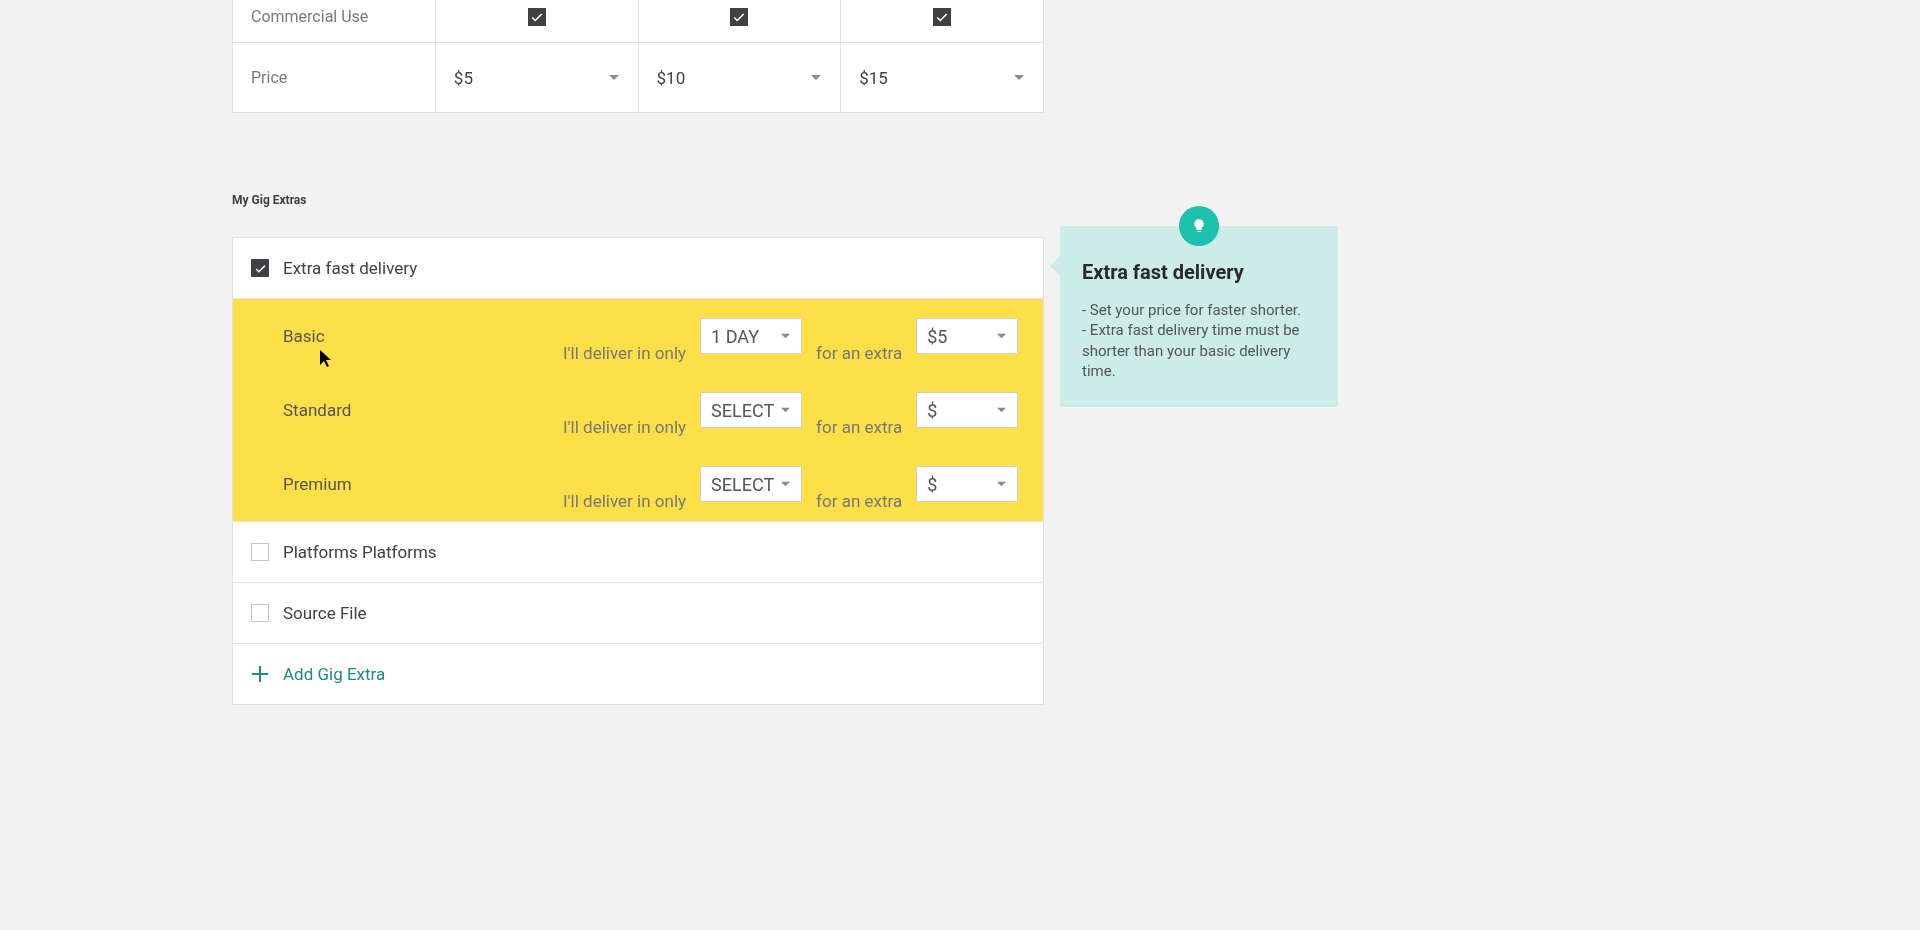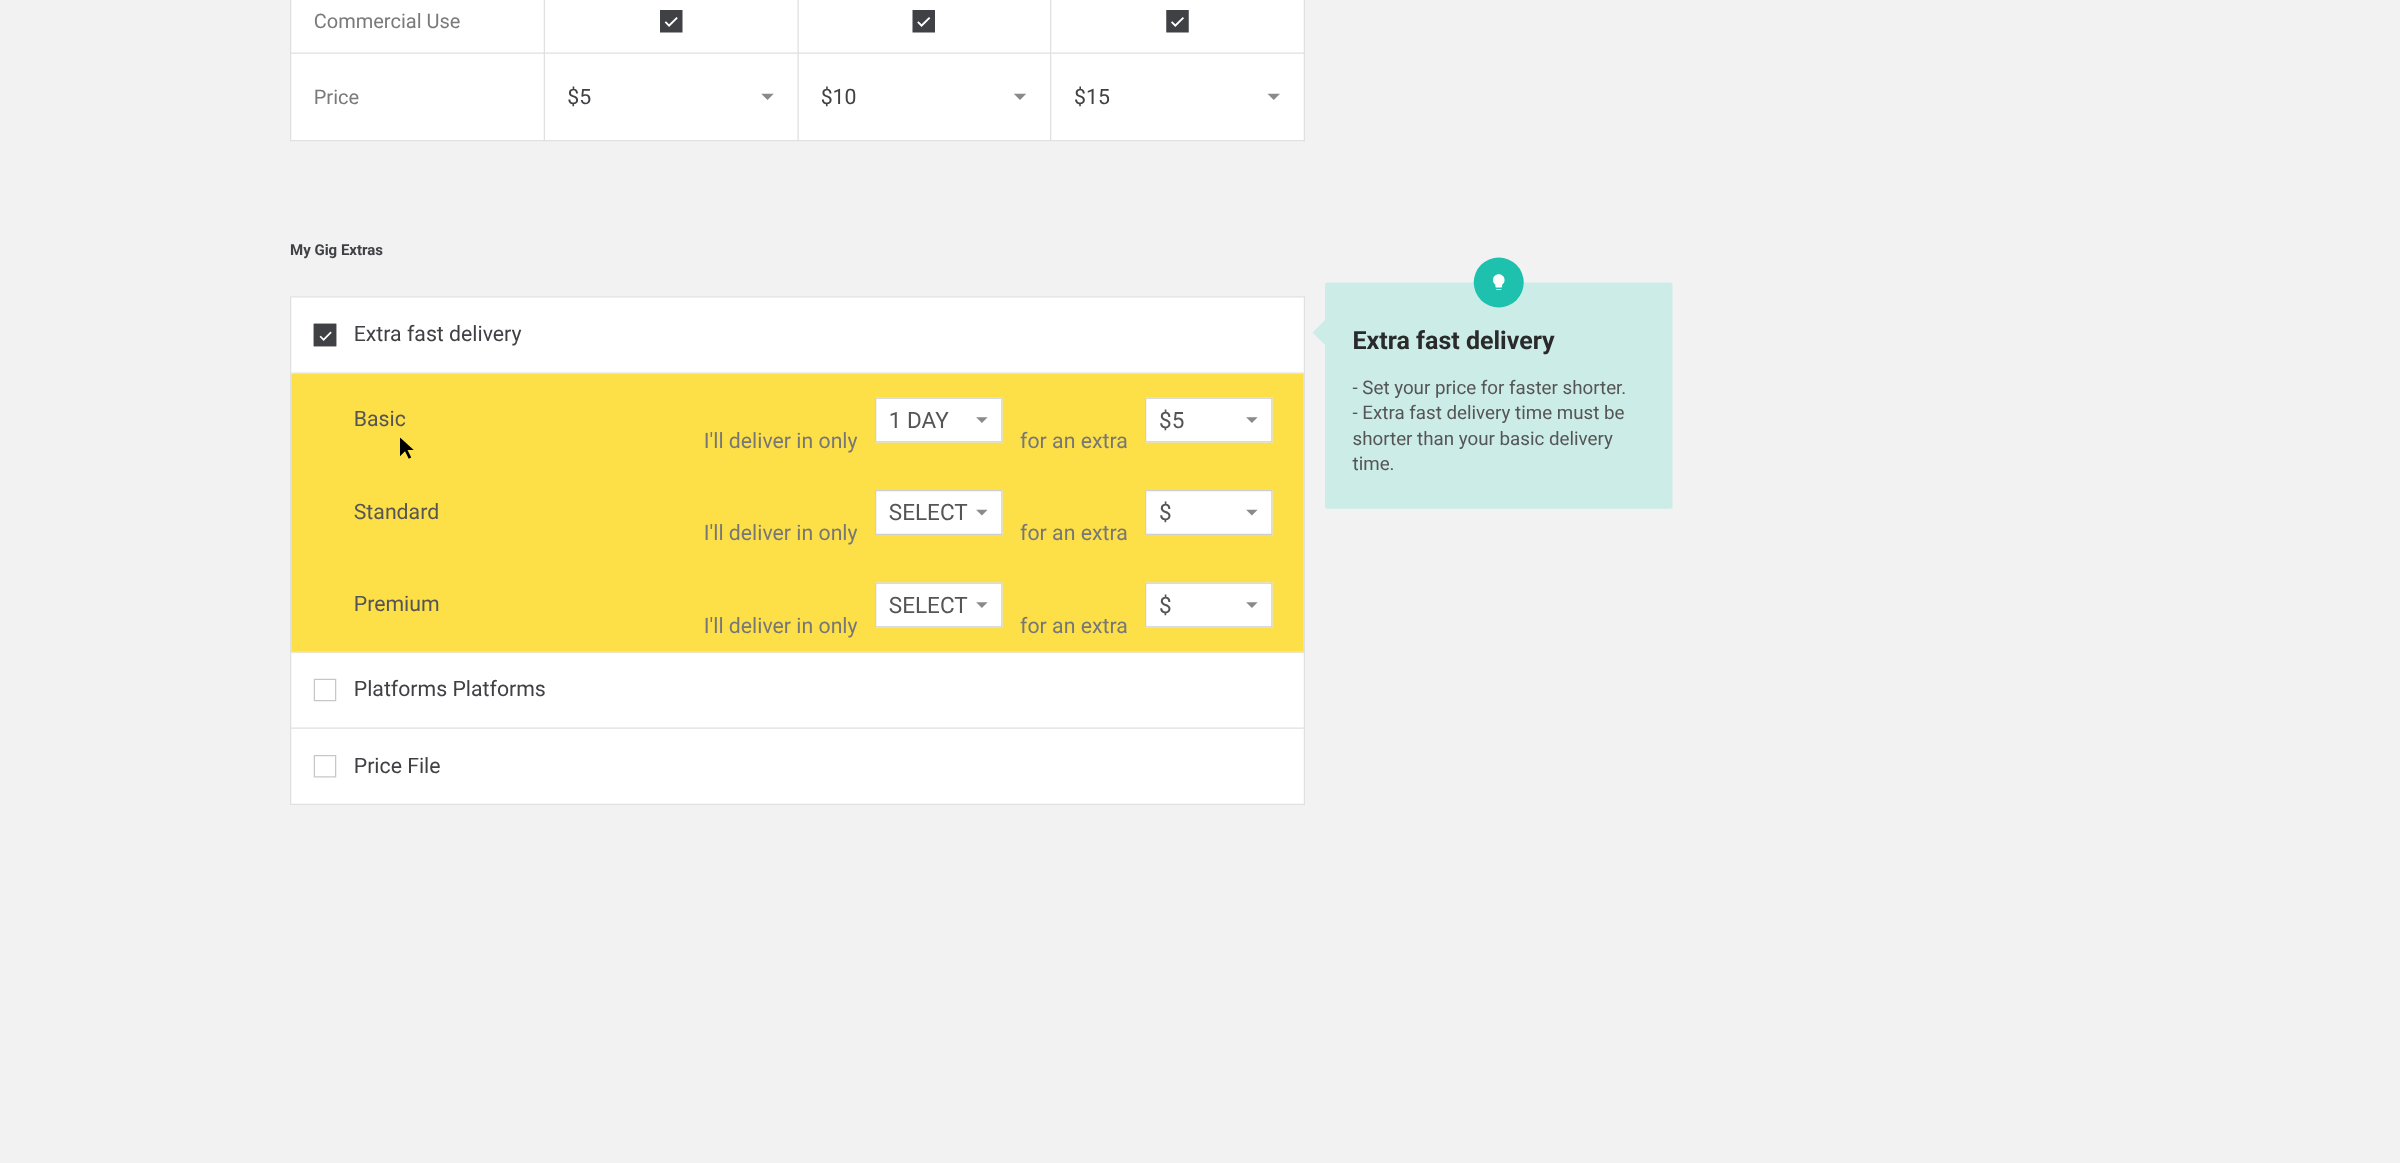--- a/index.html
+++ b/index.html
@@ -348,23 +348,31 @@
           </span>
         </div>
       </div>
 
       <div class="extra-row">
         <span class="cb"></span>
         <span class="label">Platforms Platforms</span>
       </div>
       <div class="extra-row">
         <span class="cb"></span>
-        <span class="label">Price File</span>
-      </div>
-
+        <span class="label">Source File</span>
+      </div>
+
+      <div class="add-extra-row">
+        <span class="plus">
+          <svg viewBox="0 0 16 16" width="16" height="16" fill="#1f8b7a">
+              <path d="M7 0h2v7h7v2H9v7H7V9H0V7h7z"></path>
+            </svg>
+        </span>
+        <span class="label">Add Gig Extra</span>
+      </div>
 
     </div>
 
   </div>
 
   <div class="tip-panel">
     <span class="tip-bulb">
       <svg viewBox="0 0 24 24">
           <path d="M9 21h6v-1H9v1zm3-19C8.1 2 5 5.1 5 9c0 2.4 1.2 4.5 3 5.7V17c0 .6.4 1 1 1h6c.6 0 1-.4 1-1v-2.3c1.8-1.2 3-3.3 3-5.7 0-3.9-3.1-7-7-7z"></path>
         </svg>

